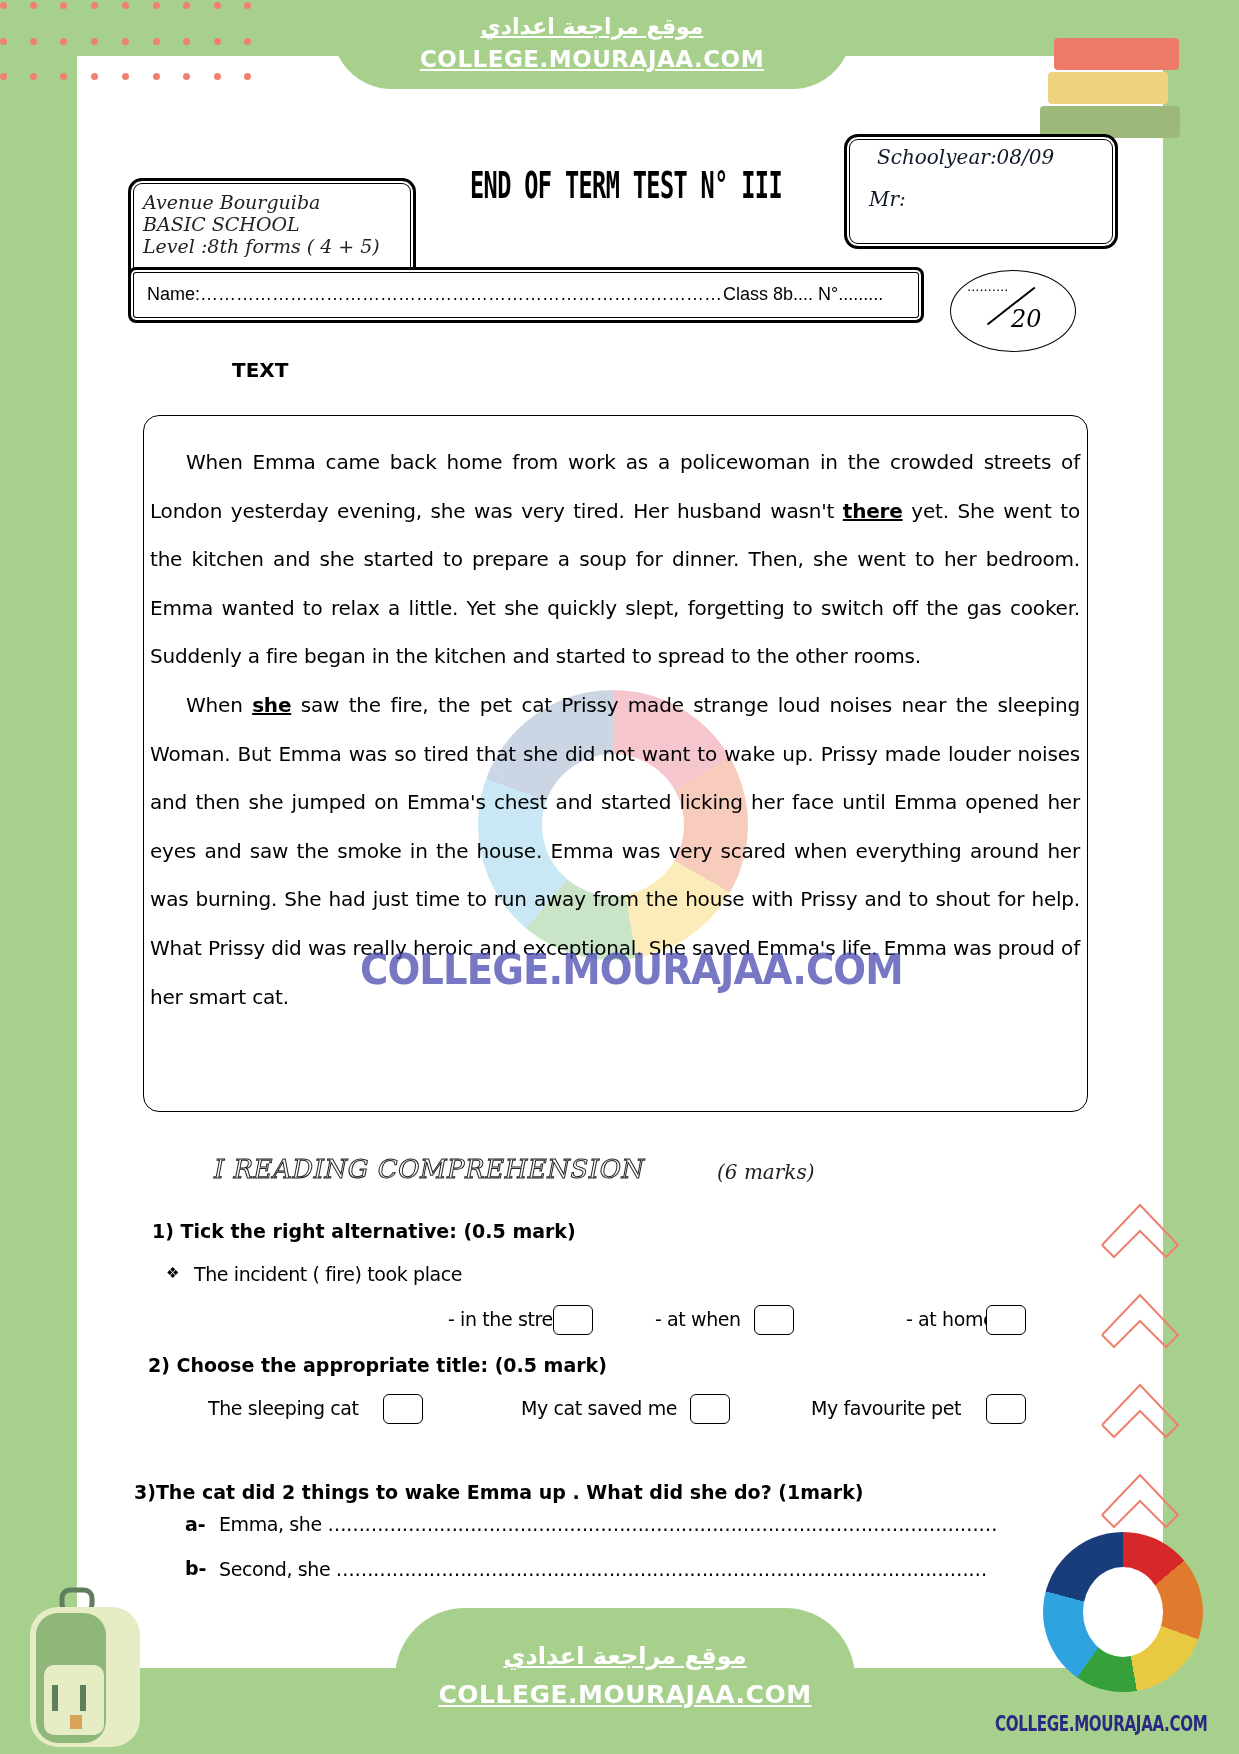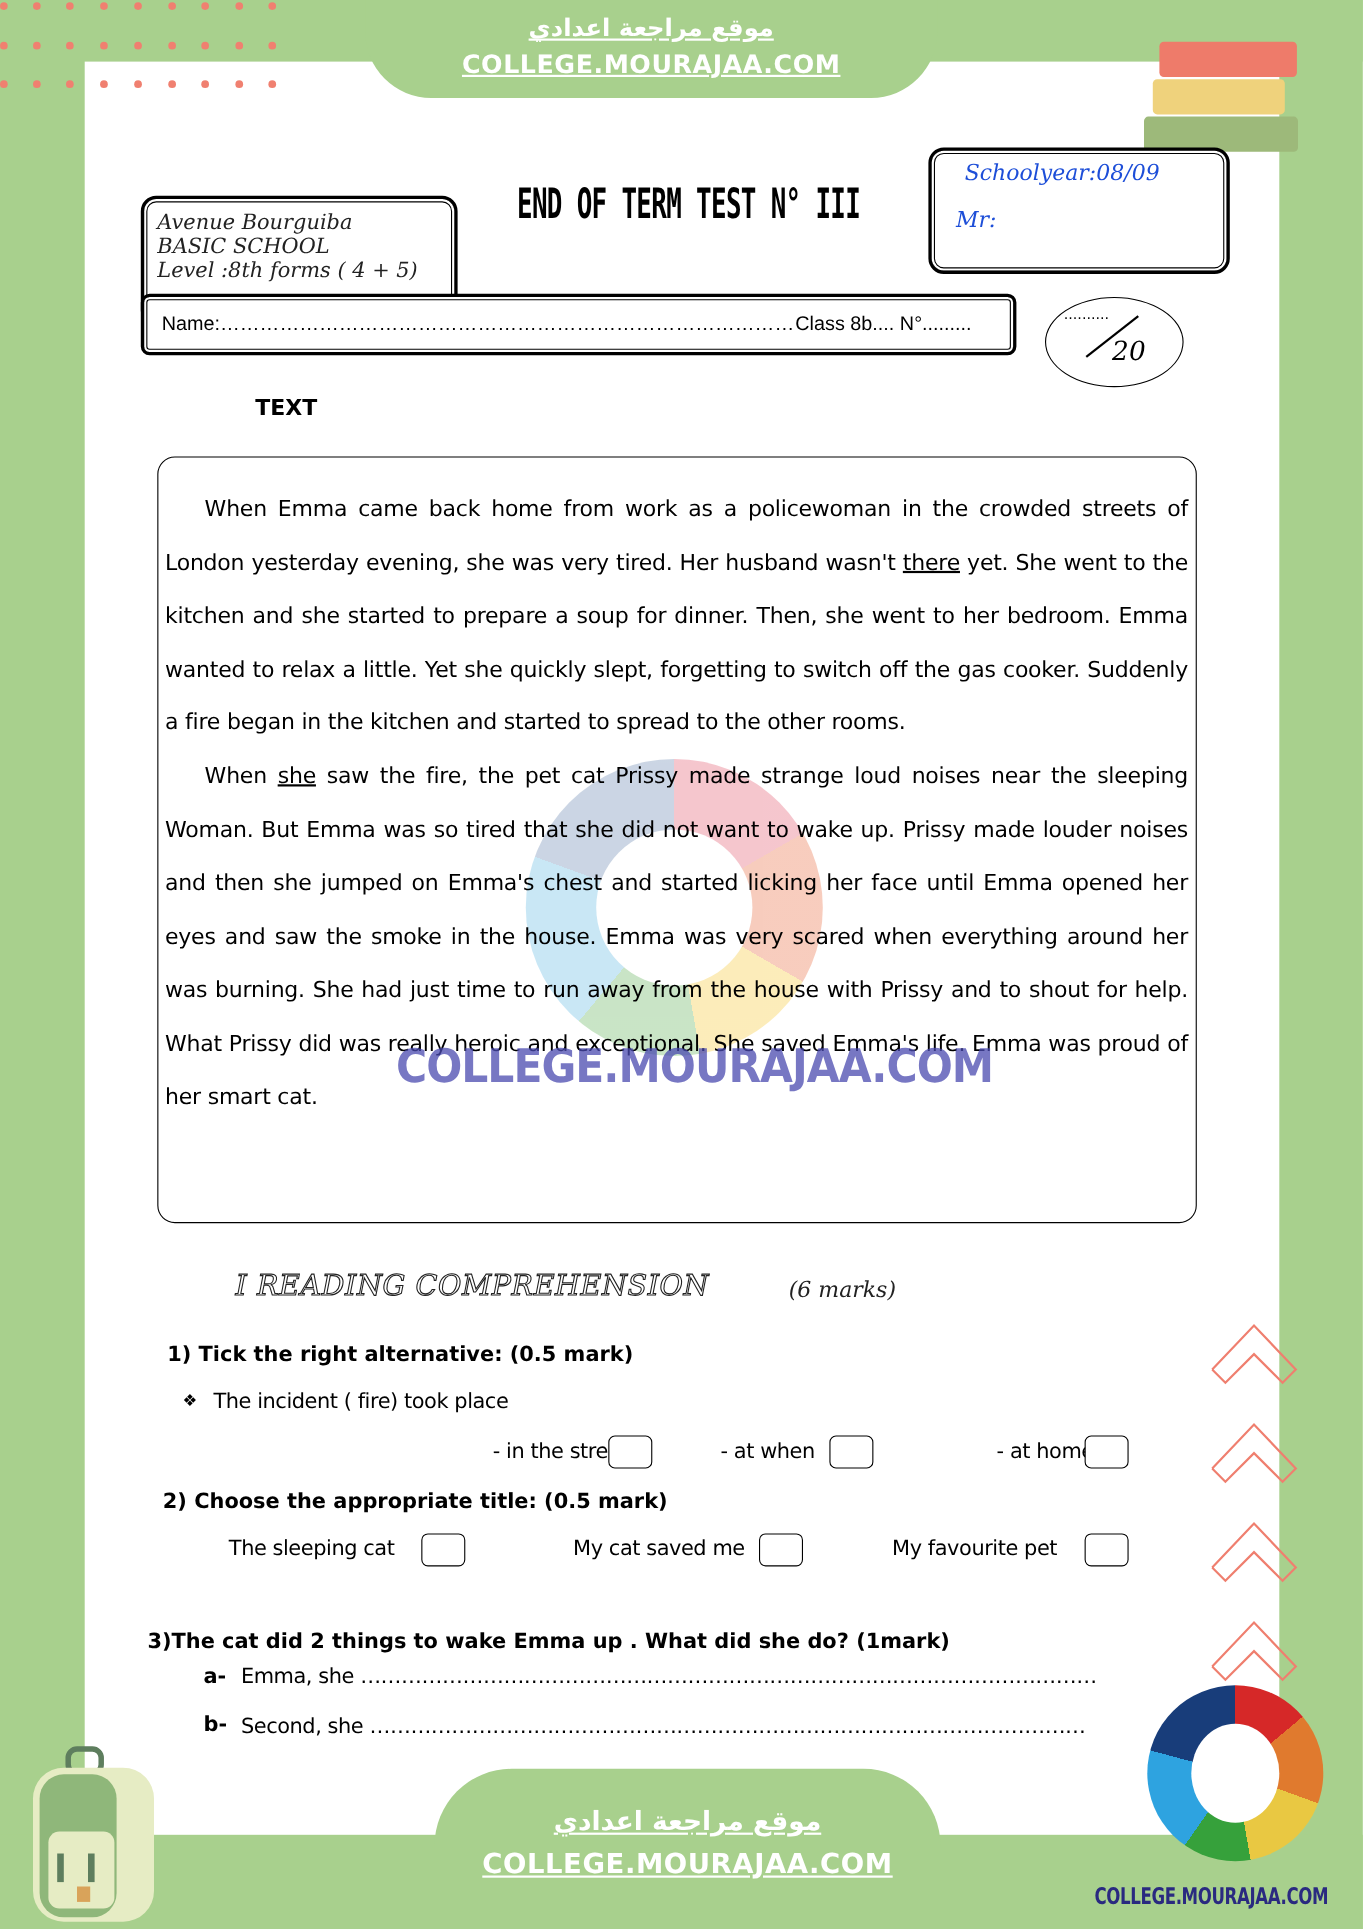--- a/index.html
+++ b/index.html
@@ -42,21 +42,21 @@
     background: #fff;
   }
   .school-box { left: 128px; top: 134px; width: 282px; height: 112px; margin-top: 44px; }
   .school-box .line {
     font-family: "DejaVu Serif", serif; font-style: italic; font-size: 19px; line-height: 22px;
     margin-left: 12px; color: #222;
   }
   .school-box .lines { position: absolute; top: 10px; }
   .year-box { left: 844px; top: 134px; width: 268px; height: 109px; }
   .year-box .line {
-    position: absolute; font-family: "DejaVu Serif", serif; font-style: italic; font-size: 20px; color: #1d4ed8;
+    position: absolute; font-family: "DejaVu Serif", serif; font-style: italic; font-size: 20px; color: #0f172a;
   }
   .title-main {
     position: absolute; left: 470px; top: 140px; width: 340px; height: 90px;
     font-family: "DejaVu Sans Mono", monospace; font-weight: bold; font-size: 38px;
     transform: scaleX(0.62); transform-origin: left top; white-space: nowrap;
     letter-spacing: -1px; line-height: 90px;
   }
   .name-box { left: 128px; top: 267px; width: 790px; height: 50px; border-radius: 8px; }
   .name-box .txt {
     position: absolute; top: 14px; font-family: "Liberation Sans", sans-serif; font-size: 18px;
@@ -76,21 +76,21 @@
   .text-box {
     position: absolute; left: 143px; top: 415px; width: 943px; height: 695px;
     border: 1.5px solid #000; border-radius: 16px;
   }
   .passage {
     position: absolute; left: 6px; top: 22px; width: 930px;
     font-family: "DejaVu Sans", sans-serif; font-size: 20px; line-height: 48.6px;
     text-align: justify; letter-spacing: -0.2px;
   }
   .passage p { margin: 0; text-indent: 36px; }
-  .passage u { font-weight: normal; }
+  .passage u { font-weight: bold; }
 
   .watermark-ring {
     position: absolute; left: 478px; top: 690px; width: 270px; height: 270px; border-radius: 50%;
     background: conic-gradient(#f2b3bd 0 60deg, #f5bca8 60deg 120deg, #fbe6a3 120deg 170deg, #b7dcb3 170deg 220deg, #b7dff2 220deg 290deg, #bac8db 290deg 360deg);
     opacity: 0.75;
   }
   .watermark-hole { position: absolute; left: 64px; top: 64px; width: 142px; height: 142px; border-radius: 50%; background: #fff; }
   .watermark-text {
     position: absolute; left: 360px; top: 945px; font-family: "DejaVu Sans", sans-serif;
     font-weight: bold; font-size: 42px; color: #4a4ab0; opacity: 0.75; letter-spacing: -1px;

